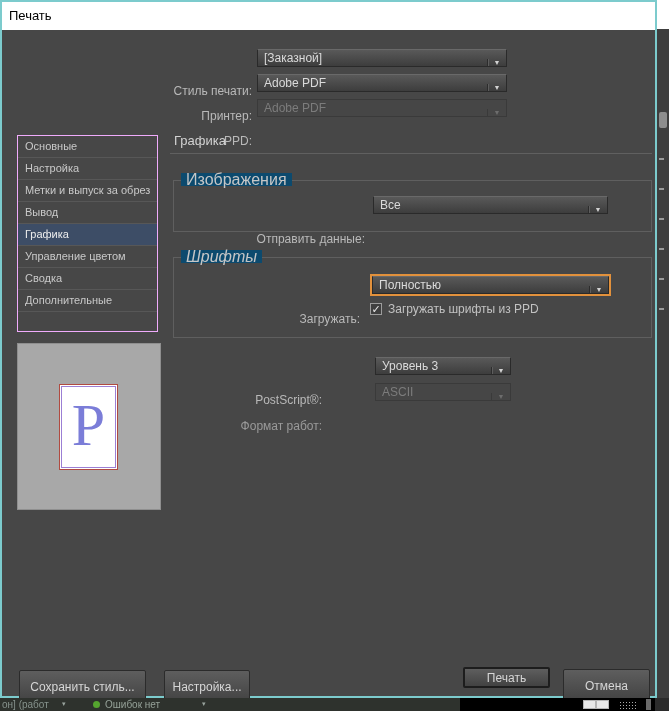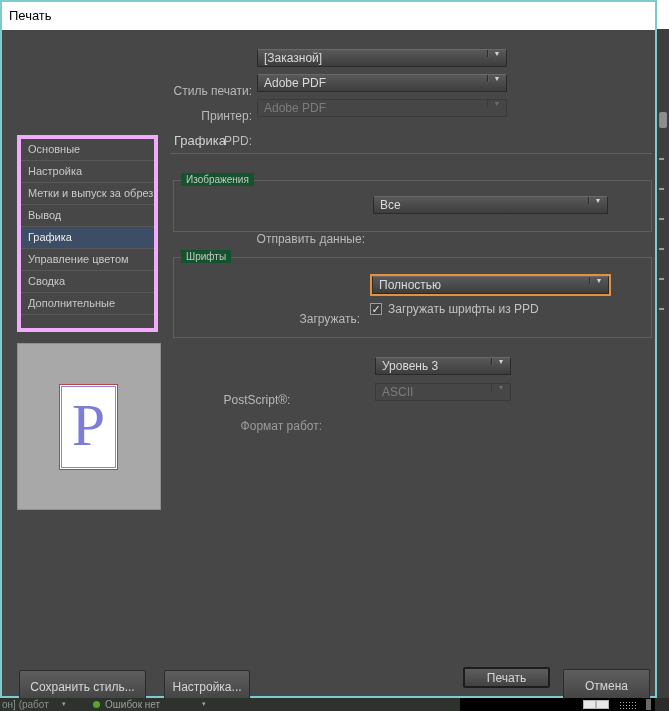--- a/index.html
+++ b/index.html
@@ -16,21 +16,21 @@
   }
   .titlebar{
     position:absolute;left:0;top:0;right:0;height:28px;background:#ffffff;
     color:#000;font-size:13px;line-height:28px;padding-left:7px;
   }
   
   .lbl{position:absolute;font-size:12px;color:#b9b9b9;line-height:18px;white-space:nowrap;}
   .lbl.right{text-align:right;margin-top:32px;}
   .lbl.dim{color:#9a9a9a;}
   .dd{
-    position:absolute;height:18px;box-sizing:border-box;display:flex;align-items:flex-start;
+    position:absolute;height:18px;box-sizing:border-box;display:flex;align-items:flex-end;
     background:linear-gradient(#595959,#3d3d3d);
     border:1px solid #2a2a2a;border-top-color:#696969;
     color:#dadada;font-size:12px;
   }
   .dd .val{flex:1;padding:0 6px;line-height:16px;white-space:nowrap;overflow:hidden;}
   .dd .arrow{
     width:18px;display:flex;align-items:center;justify-content:center;
     border-left:1px solid #2c2c2c;box-shadow:inset 1px 0 0 #5d5d5d;
     font-size:7px;color:#d2d2d2;
   }
@@ -41,21 +41,21 @@
     position:absolute;height:33px;box-sizing:border-box;
     background:linear-gradient(#5e5e5e,#424242);
     border:1px solid #2b2b2b;border-radius:2px;
     color:#d6d6d6;font-size:12px;display:flex;align-items:center;justify-content:center;
     padding:0 8px;white-space:nowrap;
   }
   .btn.default{border:2px solid #1d1d1d;height:21px;}
   
   .sidebar{
     position:absolute;left:15px;top:133px;width:141px;height:197px;
-    box-sizing:border-box;border:4px solid #f0abfc;
+    box-sizing:border-box;border:1px solid #f0abfc;
   }
   .sidebar .row{
     height:22px;line-height:21px;padding-left:7px;font-size:11px;color:#c9c9c9;
     border-bottom:1px solid #575757;box-sizing:border-box;white-space:nowrap;overflow:hidden;
   }
   .sidebar .row.selected{background:#3d4d66;color:#ededed;}
   
   .preview{
     position:absolute;left:15px;top:341px;width:144px;height:167px;
     box-sizing:border-box;background:#a8a8a8;border:1px solid #8f8f8f;
@@ -70,22 +70,22 @@
   }
   .page-letter{
     font-family:"Liberation Serif",serif;font-size:60px;line-height:0.9;
     color:#7b7dd8;font-weight:500;transform:translateY(-2px);
   }
   
   .panel-heading{position:absolute;left:172px;top:131px;font-size:13px;color:#d2d2d2;}
   .panel-divider{position:absolute;left:168px;top:151px;width:482px;height:1px;background:#606060;}
   .fieldset{position:absolute;box-sizing:border-box;border:1px solid #5f5f5f;}
   .legend{
-    position:absolute;font-size:10px;color:#c6c6c6;line-height:13px;
-    background:#14532d;padding:0 5px;
+    position:absolute;font-size:16px;color:#c6c6c6;line-height:13px;
+    background:#0c4a6e;padding:0 5px;
   }
   .checkbox{
     position:absolute;width:12px;height:12px;box-sizing:border-box;
     border:1px solid #9c9c9c;background:#3f3f3f;color:#eaeaea;
     display:flex;align-items:center;justify-content:center;font-size:11px;line-height:1;
   }
   .chk-label{position:absolute;font-size:12px;color:#c2c2c2;line-height:14px;white-space:nowrap;}
   
   .right-sliver{position:absolute;left:657px;top:0;width:12px;height:698px;background:#3e3e3e;}
   .right-sliver .white-top{position:absolute;left:0;top:0;width:12px;height:29px;background:#ffffff;}
@@ -160,32 +160,32 @@
 
   <div class="fieldset" style="left:171px;top:178px;width:479px;height:52px;"></div>
   <span class="legend" style="left:179px;top:171px;">Изображения</span>
   <span class="lbl right" style="left:185px;top:196px;width:178px;">Отправить данные:</span>
   <div class="dd" style="left:371px;top:194px;width:235px;">
     <span class="val">Все</span>
     <span class="arrow">▼</span>
   </div>
 
   <div class="fieldset" style="left:171px;top:255px;width:479px;height:81px;"></div>
-  <span class="legend" style="left:179px;top:248px;">Шрифты</span>
+  <span class="legend" style="left:179px;top:248px;font-style:italic;">Шрифты</span>
   <span class="lbl right" style="left:200px;top:276px;width:158px;">Загружать:</span>
   <div class="dd focused" style="left:370px;top:274px;width:237px;">
     <span class="val">Полностью</span>
     <span class="arrow">▼</span>
   </div>
   <span class="checkbox" style="left:368px;top:301px;">
     <span>✓</span>
   </span>
   <span class="chk-label" style="left:386px;top:300px;">Загружать шрифты из PPD</span>
 
-  <span class="lbl right" style="left:190px;top:357px;width:130px;text-align:center;">PostScript®:</span>
+  <span class="lbl right" style="left:190px;top:357px;width:130px;">PostScript®:</span>
   <div class="dd" style="left:373px;top:355px;width:136px;">
     <span class="val">Уровень 3</span>
     <span class="arrow">▼</span>
   </div>
 
   <span class="lbl right dim" style="left:190px;top:383px;width:130px;">Формат работ:</span>
   <div class="dd disabled" style="left:373px;top:381px;width:136px;">
     <span class="val">ASCII</span>
     <span class="arrow">▼</span>
   </div>

